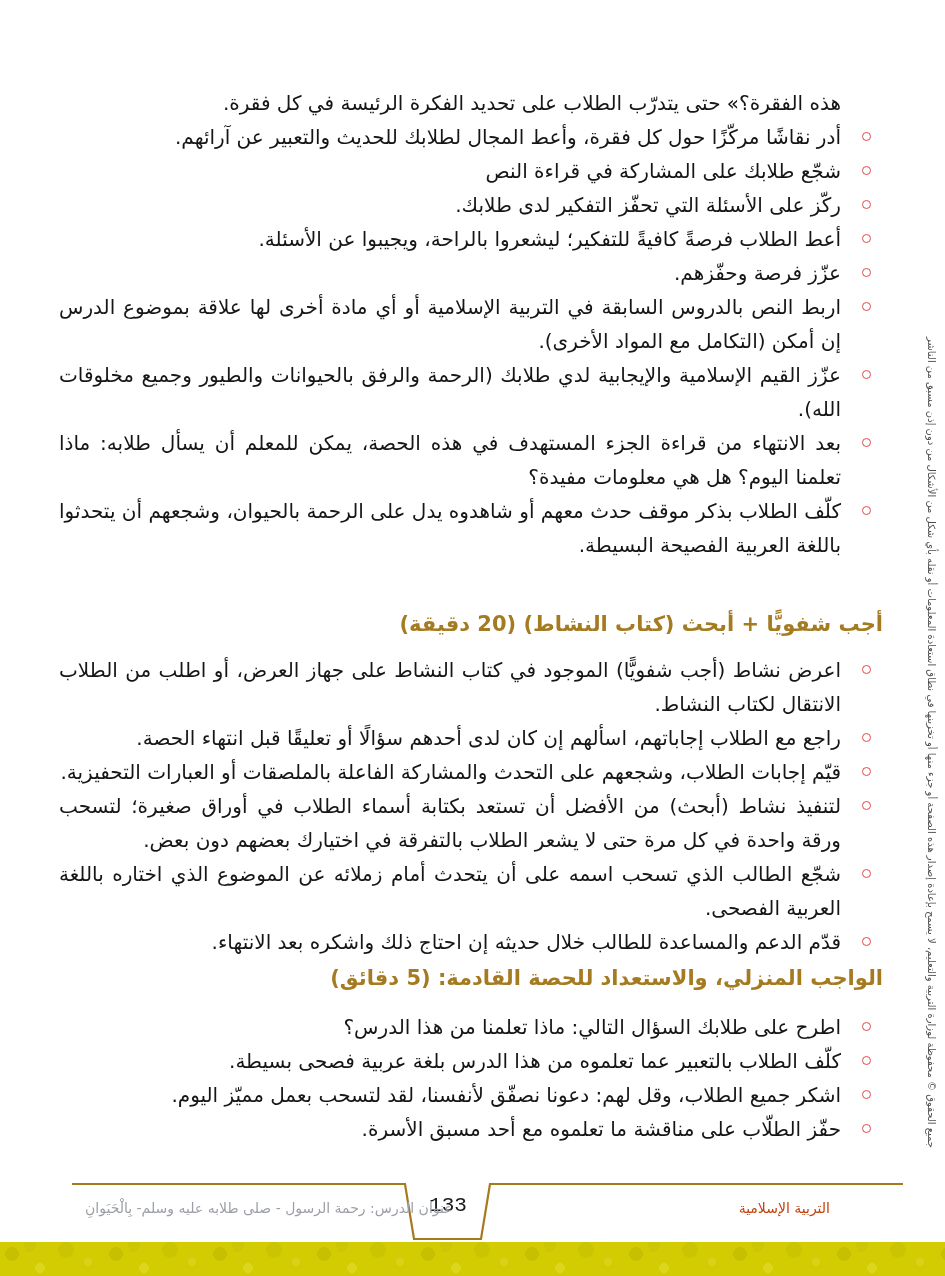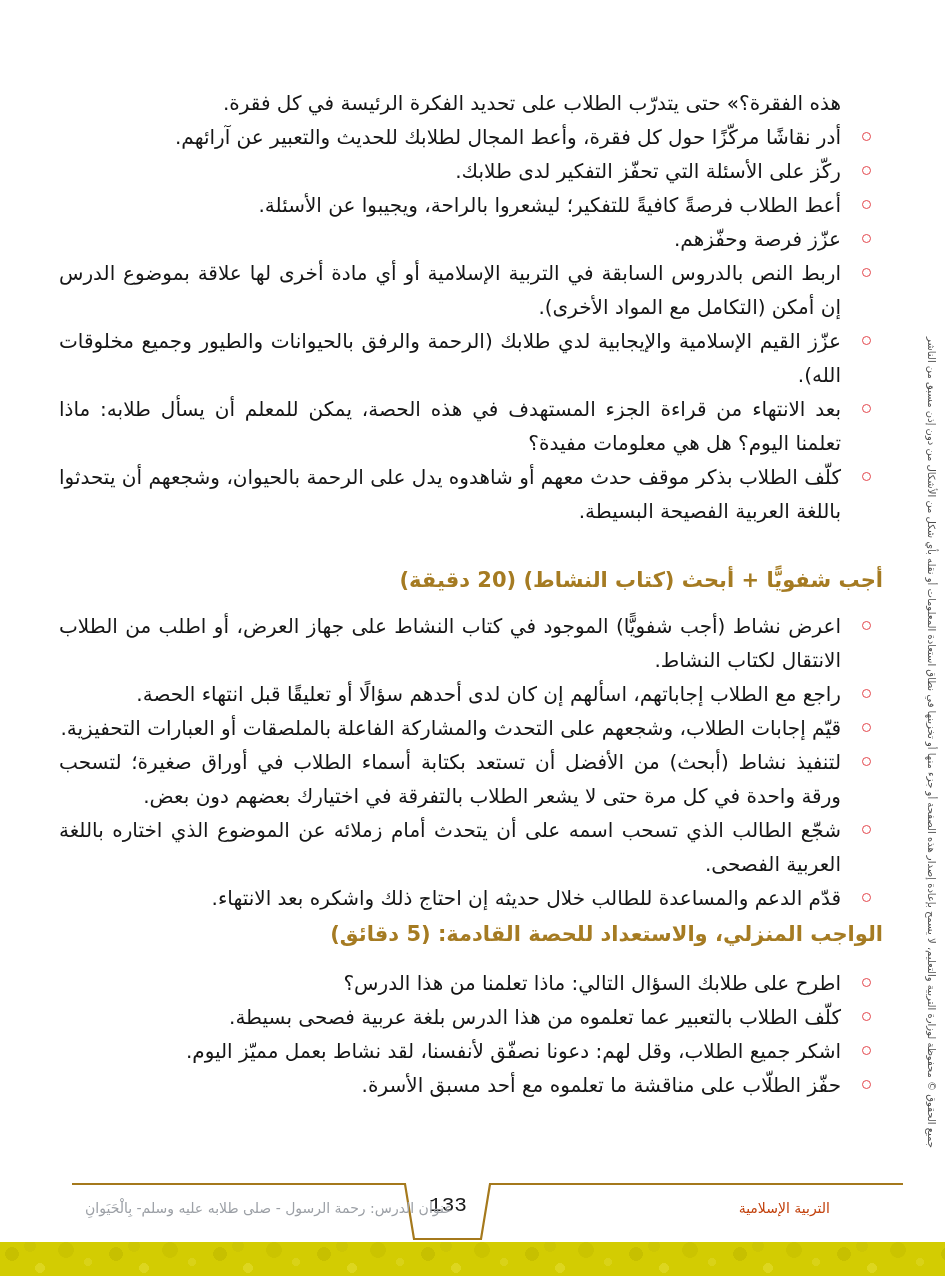--- a/index.html
+++ b/index.html
@@ -28,21 +28,21 @@
   .bullet{
     position:absolute;right:12px;top:12px;
     width:9px;height:9px;border:1.7px solid #e4474d;border-radius:50%;
     box-sizing:border-box;background:transparent;
   }
   h2.gold{
     margin:0;text-align:right;
     font-size:21px;font-weight:bold;color:#a57b22;
     line-height:30px;
   }
-  h2.gold.first{margin-top:37px;margin-bottom:14px;}
+  h2.gold.first{margin-top:47px;margin-bottom:14px;}
   h2.gold.second{margin-top:4px;margin-bottom:17px;}
 
   
   .copyright-strip{position:absolute;top:0;right:0;width:30px;height:1276px;}
   .copyright-text{
     position:absolute;top:1148px;right:6px;width:872px;height:16px;
     transform:rotate(90deg);transform-origin:top right;
     direction:rtl;text-align:right;
     font-size:10px;line-height:16px;color:#4c4c4c;white-space:nowrap;
   }
@@ -86,20 +86,24 @@
     <p class="cont-line">هذه الفقرة؟» حتى يتدرّب الطلاب على تحديد الفكرة الرئيسة في كل فقرة.</p>
 
     <section>
       <ul class="items">
           <li>
             <span class="bullet"></span>
             <span class="li-text">أدر نقاشًا مركّزًا حول كل فقرة، وأعط المجال لطلابك للحديث والتعبير عن آرائهم.</span>
           </li>
           <li>
             <span class="bullet"></span>
+            <span class="li-text">شجّع طلابك على المشاركة في قراءة النص</span>
+          </li>
+          <li>
+            <span class="bullet"></span>
             <span class="li-text">ركّز على الأسئلة التي تحفّز التفكير لدى طلابك.</span>
           </li>
           <li>
             <span class="bullet"></span>
             <span class="li-text">أعط الطلاب فرصةً كافيةً للتفكير؛ ليشعروا بالراحة، ويجيبوا عن الأسئلة.</span>
           </li>
           <li>
             <span class="bullet"></span>
             <span class="li-text">عزّز فرصة وحفّزهم.</span>
           </li>
@@ -158,21 +162,21 @@
           <li>
             <span class="bullet"></span>
             <span class="li-text">اطرح على طلابك السؤال التالي: ماذا تعلمنا من هذا الدرس؟</span>
           </li>
           <li>
             <span class="bullet"></span>
             <span class="li-text">كلّف الطلاب بالتعبير عما تعلموه من هذا الدرس بلغة عربية فصحى بسيطة.</span>
           </li>
           <li>
             <span class="bullet"></span>
-            <span class="li-text">اشكر جميع الطلاب، وقل لهم: دعونا نصفّق لأنفسنا، لقد نشاط بعمل مميّز اليوم.</span>
+            <span class="li-text">اشكر جميع الطلاب، وقل لهم: دعونا نصفّق لأنفسنا، لقد لتسحب بعمل مميّز اليوم.</span>
           </li>
           <li>
             <span class="bullet"></span>
             <span class="li-text">حفّز الطلّاب على مناقشة ما تعلموه مع أحد مسبق الأسرة.</span>
           </li>
         </ul>
     </section>
 
   </div>
 

